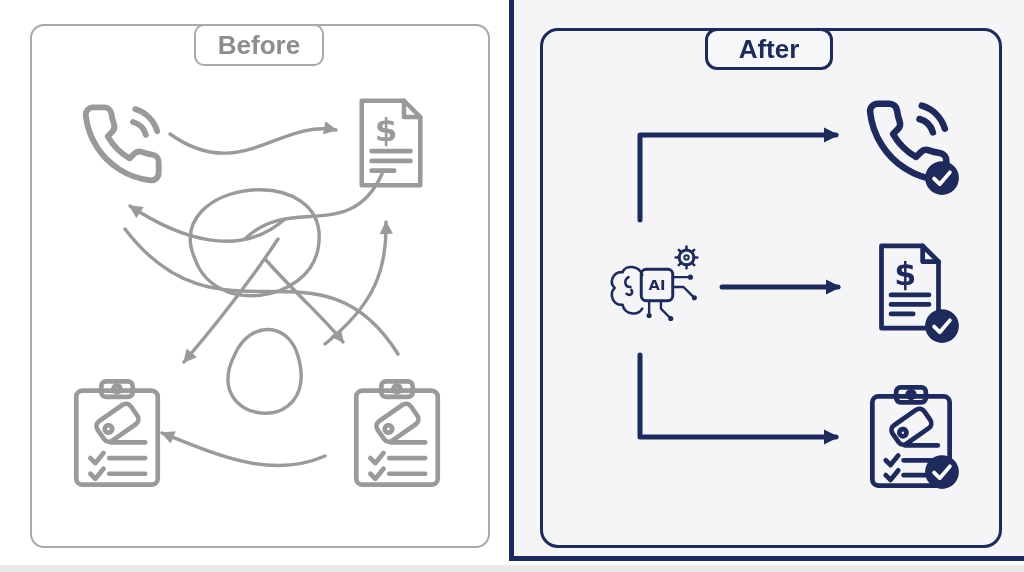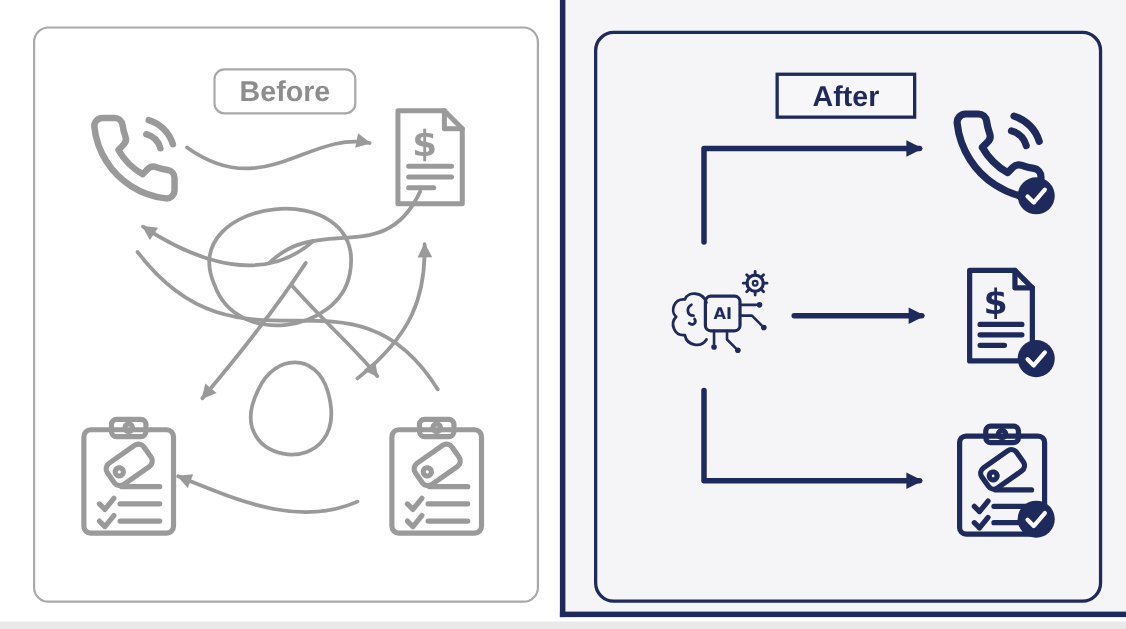--- a/index.html
+++ b/index.html
@@ -24,30 +24,30 @@
     left:30px;top:24px;width:456px;height:520px;
     border:2px solid #a9a9a9;border-radius:14px;background:#ffffff;
   }
   .panel-after{
     left:540px;top:28px;width:456px;height:514px;
     border:3px solid #1e2a5c;border-radius:18px;background:transparent;
   }
   
   .tab{
     display:flex;align-items:center;justify-content:center;
-    font-weight:bold;box-sizing:border-box;margin-top:38px;
+    font-weight:bold;box-sizing:border-box;
   }
   .tab-before{
     left:194px;top:24px;width:130px;height:42px;
     border:2px solid #a9a9a9;border-radius:10px;background:#ffffff;
     color:#8d8d8d;font-size:26px;
   }
   .tab-after{
     left:705px;top:28px;width:128px;height:42px;
-    border:3px solid #1e2a5c;border-radius:0;background:#f7f7fa;
+    border:3px solid #1e2a5c;border-radius:12px;background:#f7f7fa;
     color:#1e2a5c;font-size:26px;
   }
   svg{display:block;}
   svg text{font-family:"DejaVu Sans", sans-serif;font-weight:bold;}
   .gray-icon{color:#9a9a9a;}
   .navy-icon{color:#1e2a5c;}
 </style>
 </head>
 <body>
 

